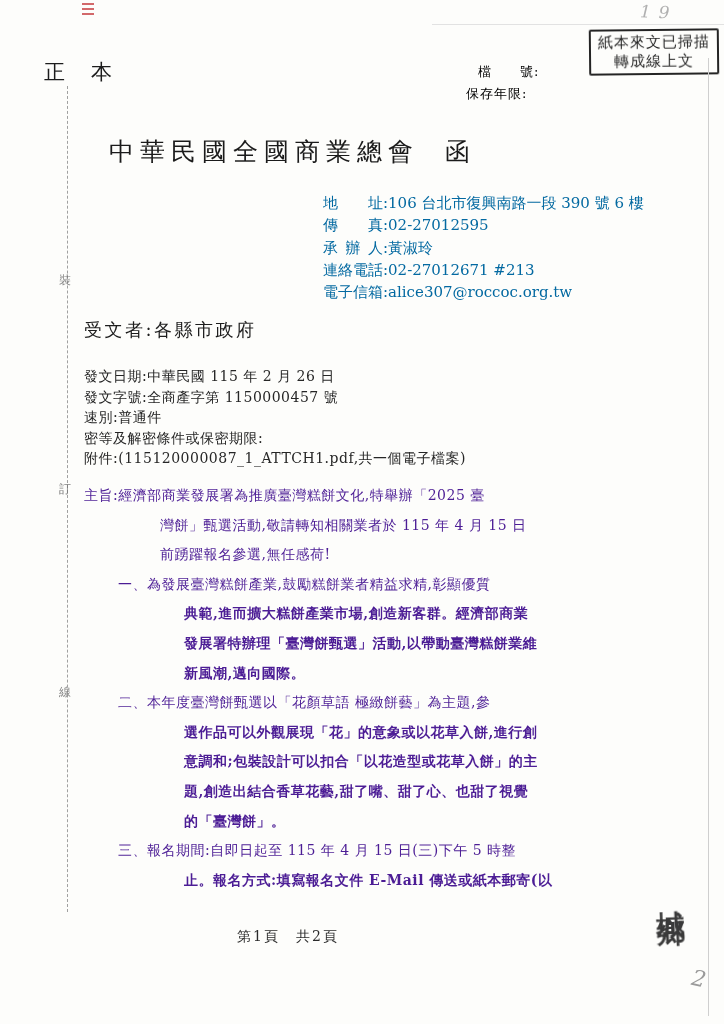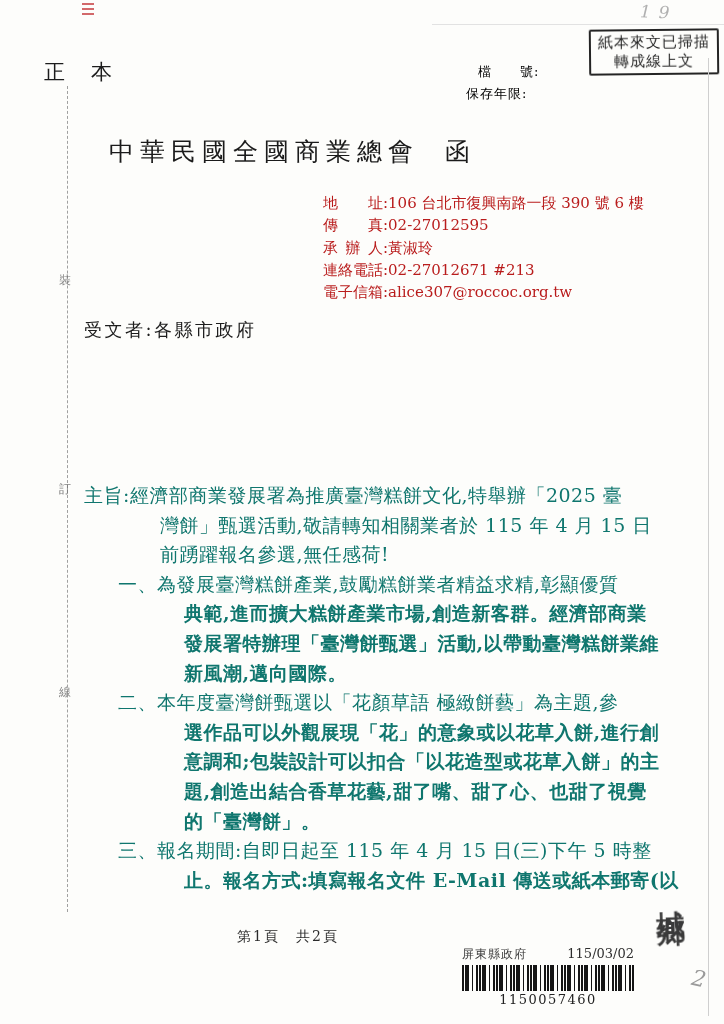--- a/index.html
+++ b/index.html
@@ -50,41 +50,41 @@
   
   .doc-title{
     position:absolute;left:0;top:135px;width:585px;
     text-align:center;font-size:25px;letter-spacing:6px;
     color:#1b1b1b;white-space:nowrap;
   }
   .doc-title .fn{margin-left:26px;}
   
   .sender-block{
     position:absolute;left:323px;top:192px;
-    font-size:15px;line-height:22.3px;color:#b91c1c;
+    font-size:15px;line-height:22.3px;color:#0369a1;
   }
   .sender-row{white-space:nowrap;}
   .s-label{
     display:inline-block;width:60px;
     text-align:justify;text-align-last:justify;
   }
   
   .recipient{
     position:absolute;left:84px;top:318px;
     font-size:18px;letter-spacing:2.5px;color:#1d1d1d;
   }
   
   .meta-block{
     position:absolute;left:84px;top:366px;
     font-size:14px;line-height:20.6px;letter-spacing:.5px;color:#262626;
   }
   
   .body-block{
     position:absolute;left:84px;top:481px;width:586px;
-    font-size:19px;line-height:29.6px;letter-spacing:.5px;color:#0f766e;
+    font-size:14px;line-height:29.6px;letter-spacing:.5px;color:#4c1d95;
   }
   .body-block div{white-space:nowrap;}
   .cont-subj{margin-left:76px;}
   .item-row{margin-left:34px;}
   .cont-item{margin-left:100px;font-weight:bold;}
   
   .page-info{
     position:absolute;left:0;top:928px;width:576px;
     text-align:center;font-size:14px;letter-spacing:2px;color:#2a2a2a;
   }
@@ -171,20 +171,27 @@
     <div class="sender-row">
       <span class="s-label">連絡電話</span><span>:</span><span>02-27012671 #213</span>
     </div>
     <div class="sender-row">
       <span class="s-label">電子信箱</span><span>:</span><span>alice307@roccoc.org.tw</span>
     </div>
   </div>
 
   <div class="recipient">受文者:各縣市政府</div>
 
+  <div class="meta-block">
+    <div>發文日期:中華民國 115 年 2 月 26 日</div>
+    <div>發文字號:全商產字第 1150000457 號</div>
+    <div>速別:普通件</div>
+    <div>密等及解密條件或保密期限:</div>
+    <div>附件:(115120000087_1_ATTCH1.pdf,共一個電子檔案)</div>
+  </div>
 
   <div class="body-block">
     <div>
       <span>主旨:</span><span>經濟部商業發展署為推廣臺灣糕餅文化,特舉辦「2025 臺</span>
     </div>
     <div class="cont-subj">灣餅」甄選活動,敬請轉知相關業者於 115 年 4 月 15 日</div>
     <div class="cont-subj">前踴躍報名參選,無任感荷!</div>
 
 
     <div class="item-row">
@@ -203,28 +210,20 @@
     <div class="cont-item">的「臺灣餅」。</div>
 
     <div class="item-row">
       <span>三、</span><span>報名期間:自即日起至 115 年 4 月 15 日(三)下午 5 時整</span>
     </div>
     <div class="cont-item">止。報名方式:填寫報名文件 E-Mail 傳送或紙本郵寄(以</div>
   </div>
 
   <div class="page-info">第1頁　共2頁</div>
 
-  <div class="receipt">
-    <div class="receipt-top">
-      <span class="receipt-office">屏東縣政府</span>
-      <span class="receipt-date">115/03/02</span>
-    </div>
-    <div class="barcode"></div>
-    <div class="receipt-number">1150057460</div>
-  </div>
 
   <div class="side-stamp">城鄉</div>
   <div class="handwritten-2">2</div>
 
   <div class="binding-line"></div>
   <div class="binding-mark bm1">裝</div>
   <div class="binding-mark bm2">訂</div>
   <div class="binding-mark bm3">線</div>
 
   <div class="right-pencil-line"></div>

